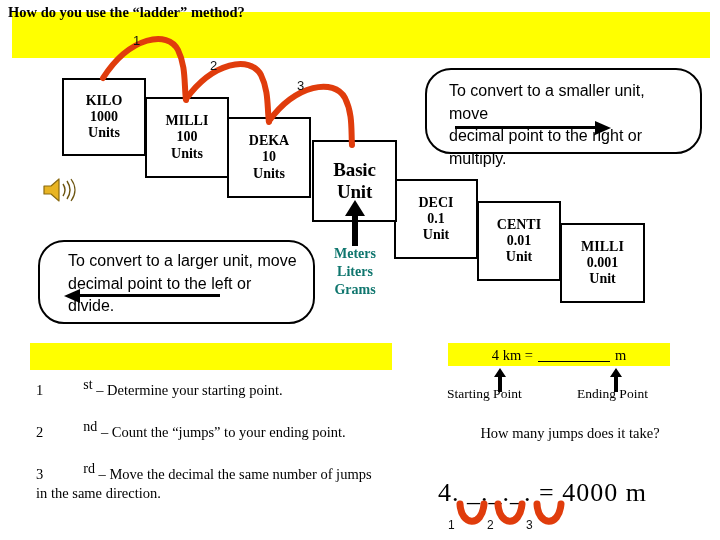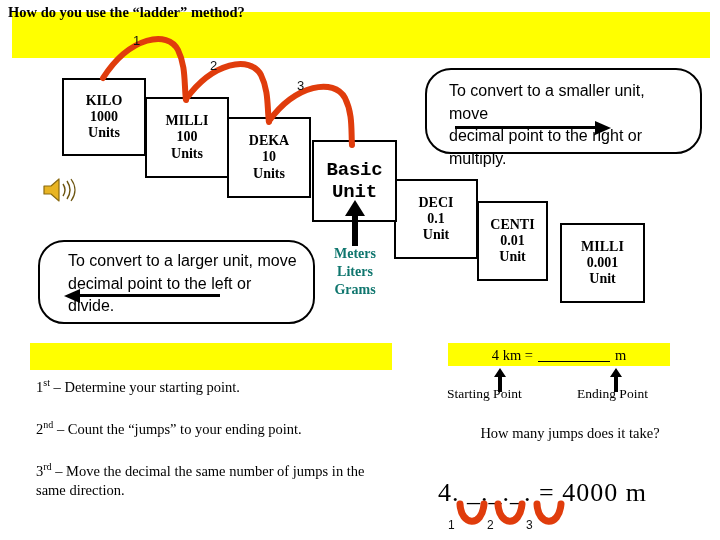--- a/index.html
+++ b/index.html
@@ -37,30 +37,30 @@
     align-items:center;justify-content:center;
     font-family:"Liberation Serif",serif;
     font-weight:bold;color:#000;
     line-height:1.16;
     text-align:center;
   }
   .step .l1{font-size:14px;}
   .step .l2{font-size:14px;}
   .step .l3{font-size:14px;}
   .step.basic .l1,.step.basic .l2{
-    font-family:Liberation Mono, monospace;
+    font-family:Liberation Serif, serif;
     font-size:19px;font-weight:bold;letter-spacing:-.2px;
   }
 
   #step-kilo  {left:62px; top:78px;  width:84px; height:78px; z-index:9;}
   #step-hecto {left:145px;top:97px;  width:84px; height:81px; z-index:8;}
   #step-deka  {left:227px;top:117px; width:84px; height:81px; z-index:7;}
   #step-basic {left:312px;top:140px; width:85px; height:82px; z-index:6;}
   #step-deci  {left:394px;top:179px; width:84px; height:80px; z-index:5;}
-  #step-centi {left:477px;top:201px; width:71px; height:80px; z-index:4;align-items:center;}
+  #step-centi {left:477px;top:201px; width:84px; height:80px; z-index:4;align-items:center;}
   #step-milli {left:560px;top:223px; width:85px; height:80px; z-index:3;}
 
   
   #arc-layer{position:absolute;left:0;top:0;width:720px;height:540px;z-index:20;pointer-events:none;}
   .arcnum{
     position:absolute;z-index:21;
     font-family:"Liberation Sans",sans-serif;
     font-size:13px;color:#111;
   }
   #arc-num-1{left:133px;top:33px;}
@@ -116,21 +116,21 @@
     font-weight:bold;font-size:14.5px;color:#000;white-space:nowrap;
   }
   .stepline{
     position:absolute;
     font-family:"Liberation Serif",serif;
     font-size:14.5px;color:#000;line-height:1.35;
   }
   #step-1-line{left:36px;top:376px;width:340px;}
   #step-2-line{left:36px;top:418px;width:356px;}
   #step-3-line{left:36px;top:460px;width:340px;}
-  .ord{font-size:10px;vertical-align:super;}
+  .ord{font-size:14px;vertical-align:super;margin-left:40px;}
 
   
   #example-banner{
     position:absolute;left:448px;top:343px;width:222px;height:23px;
     background:#ffff00;
   }
   #example-eq{
     position:absolute;left:448px;top:344px;width:222px;height:22px;
     display:flex;align-items:center;justify-content:center;
     font-family:"Liberation Serif",serif;

